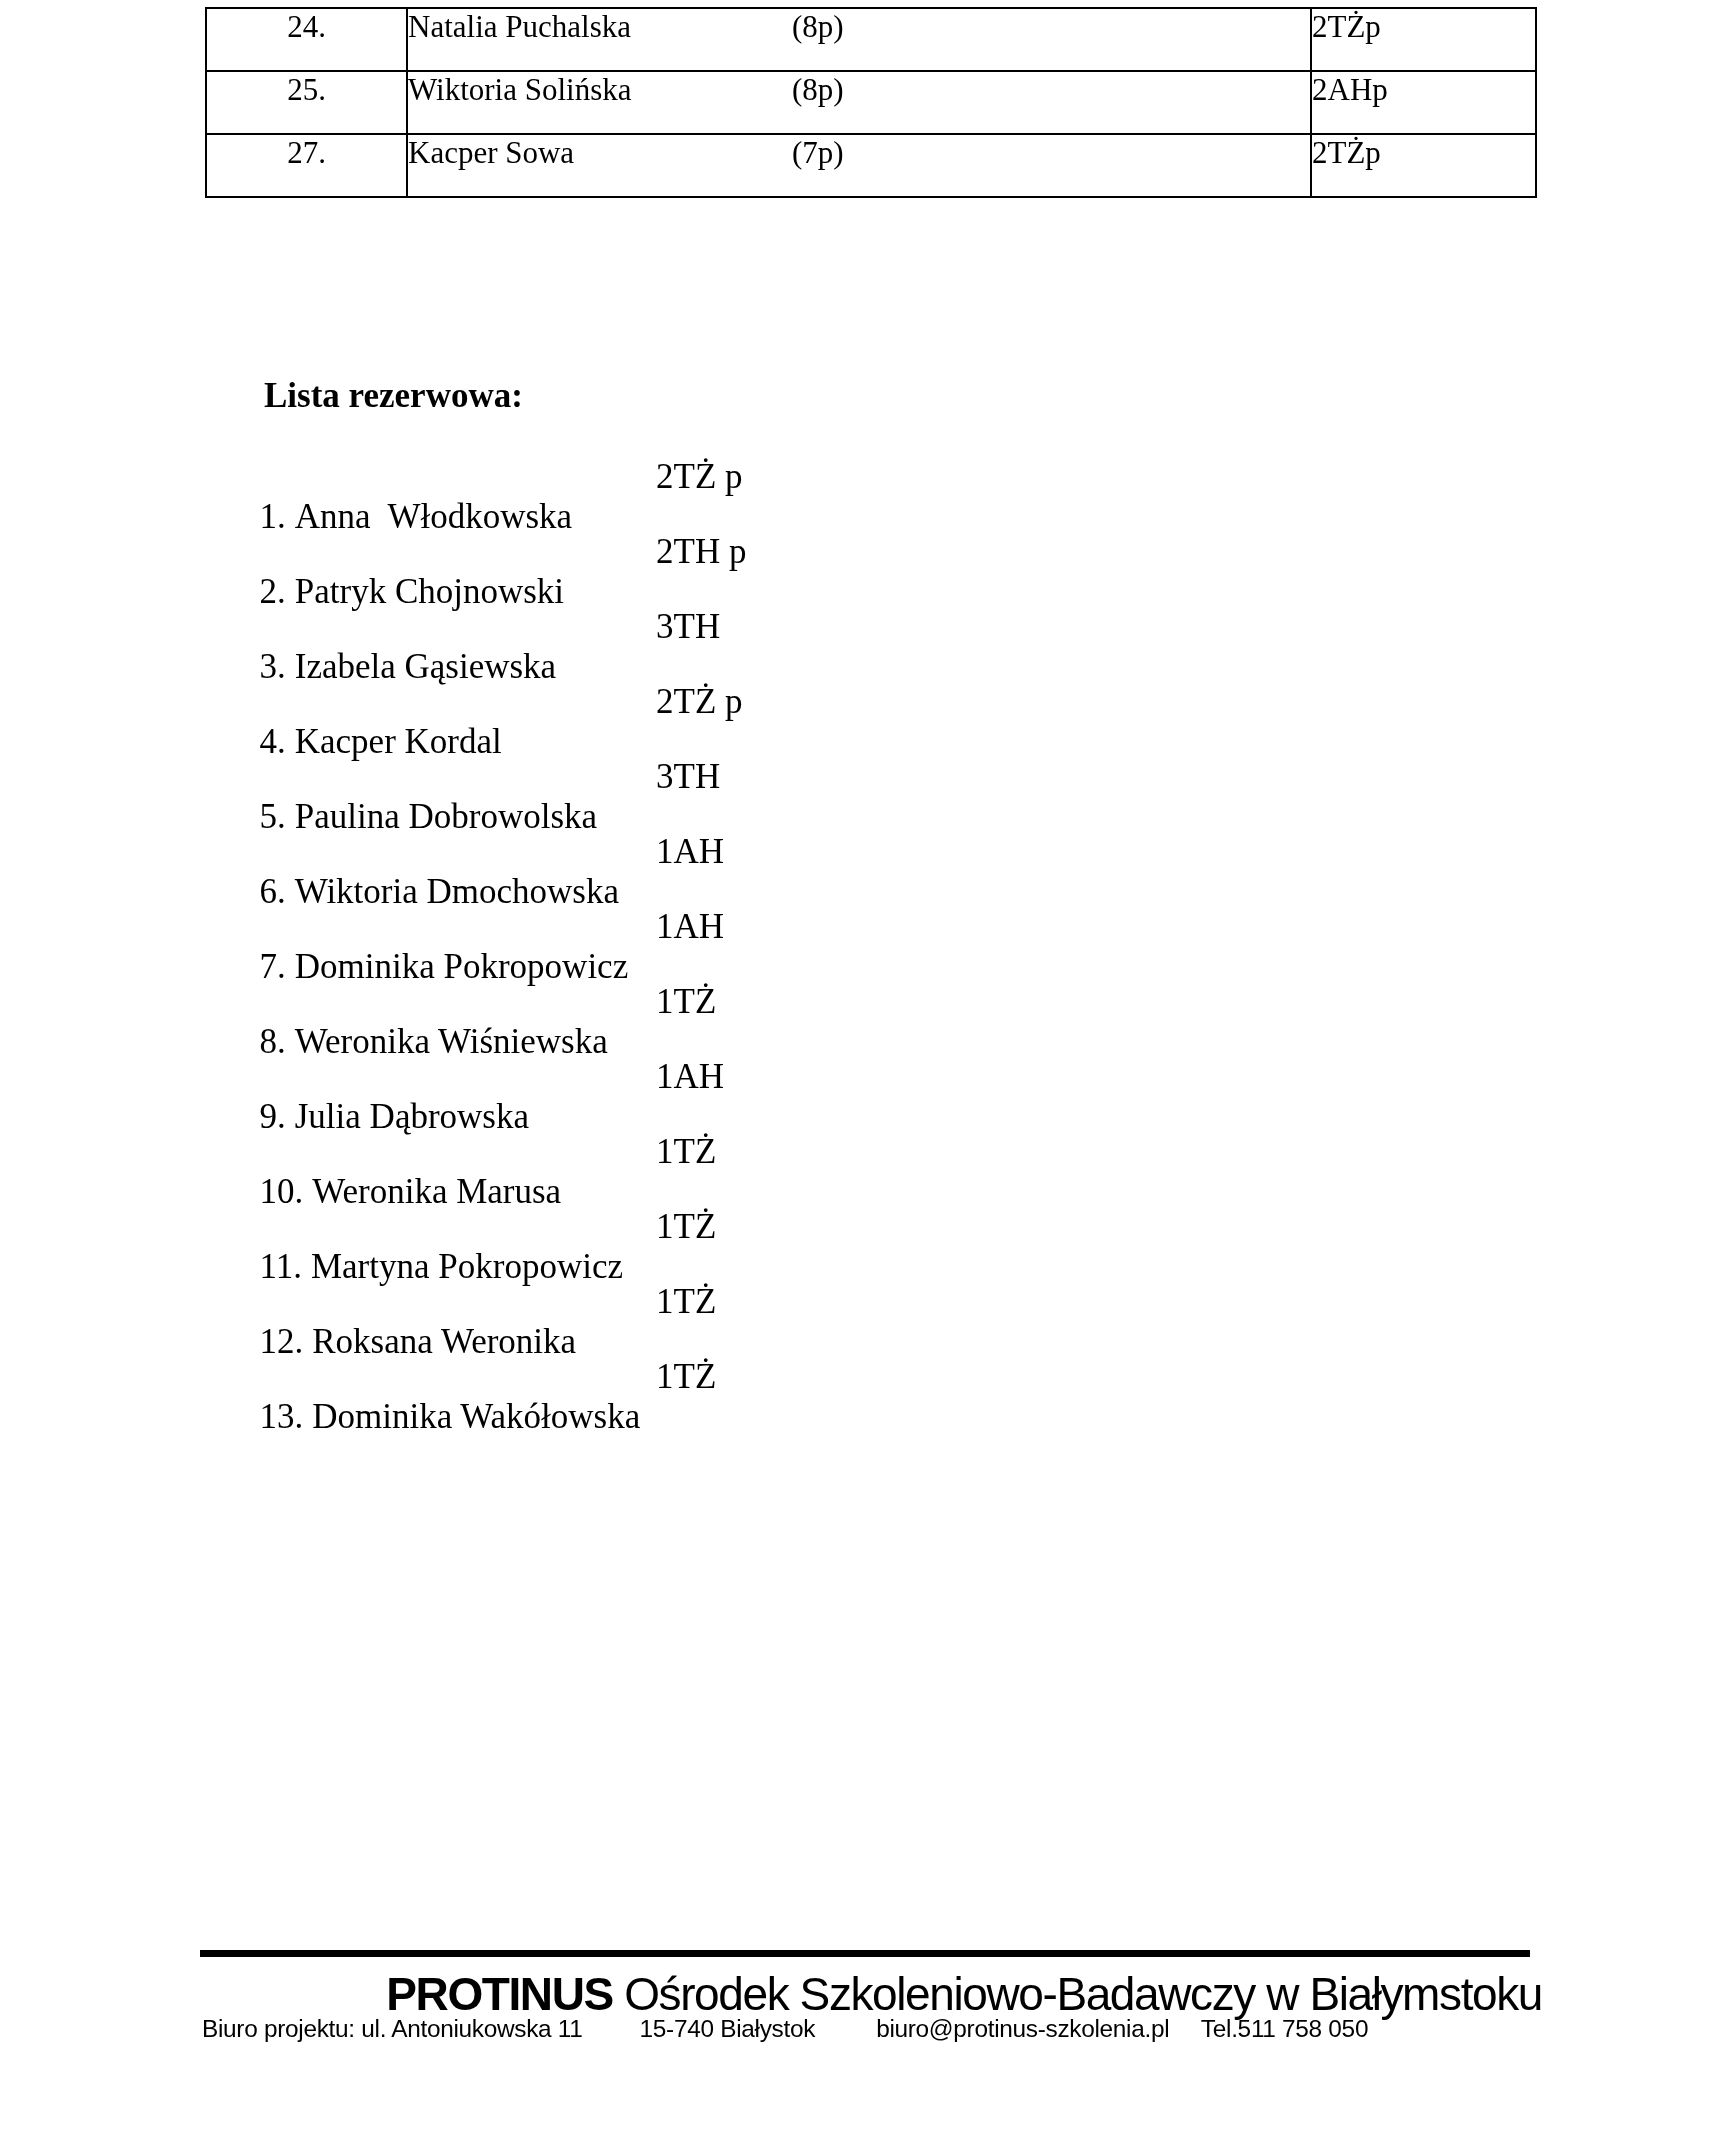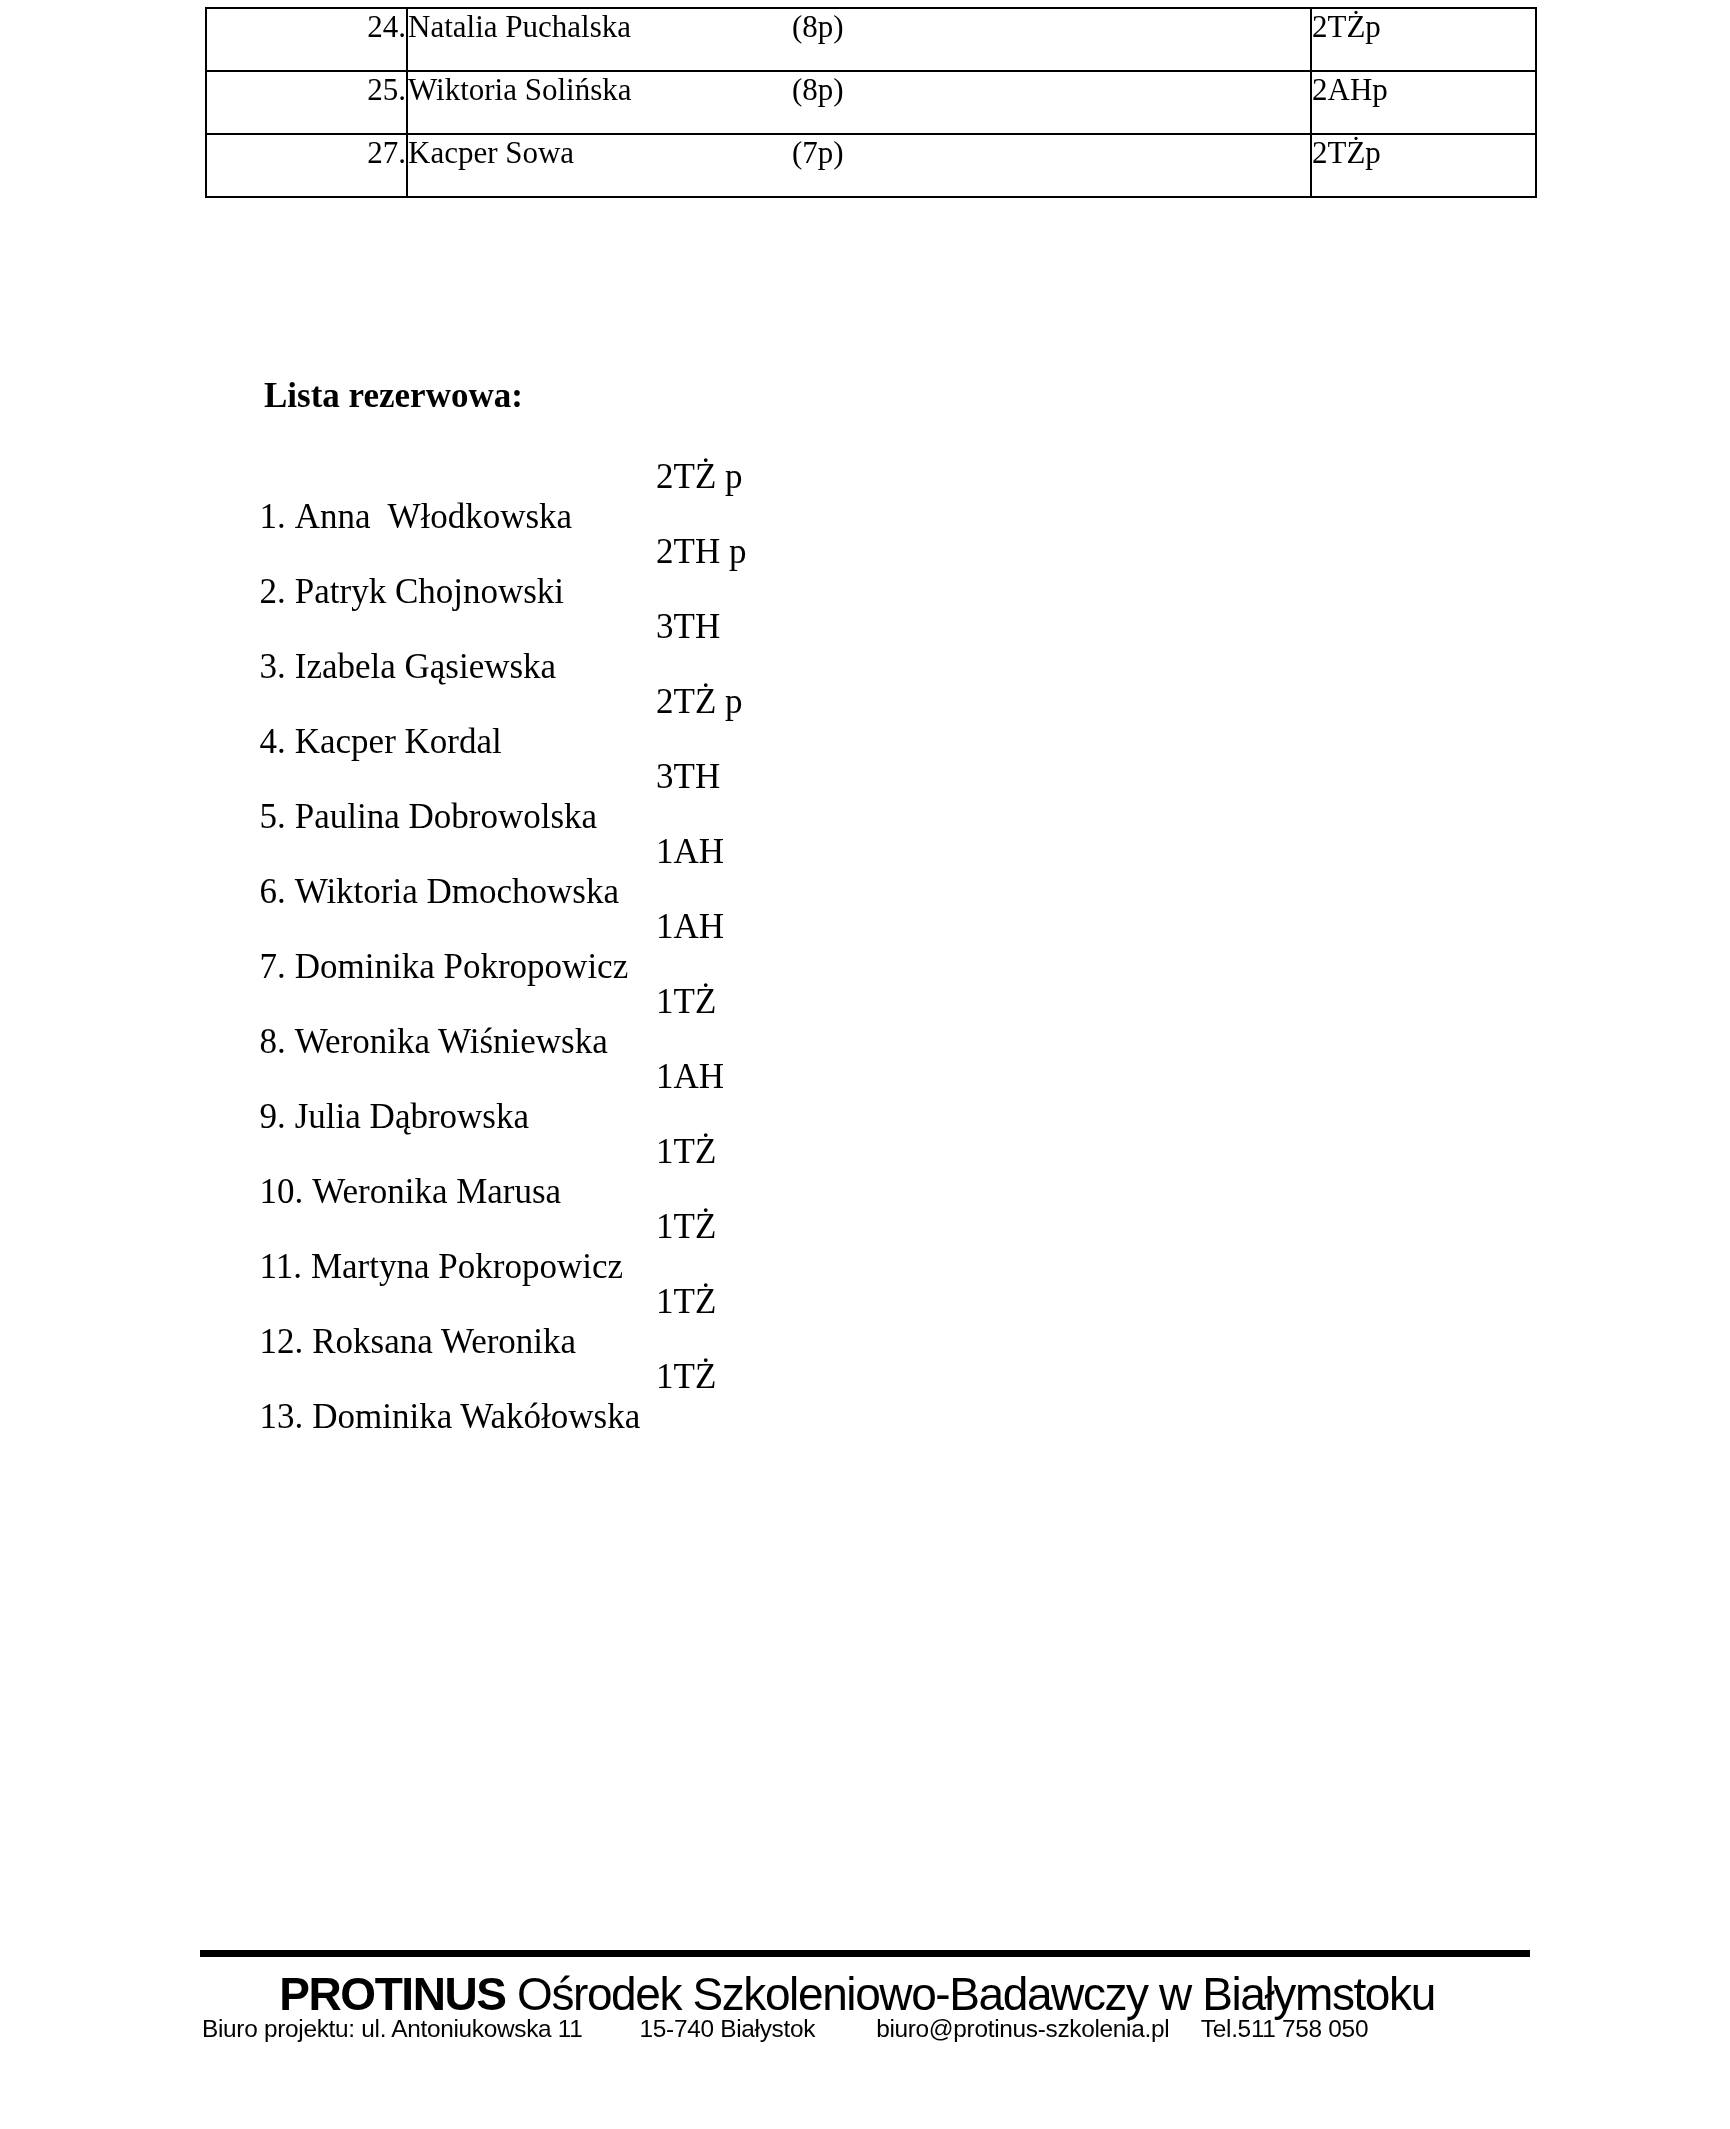--- a/index.html
+++ b/index.html
@@ -19,21 +19,21 @@
     table-layout:fixed;
   }
   table.toptable td{
     border:2.8px solid #000;
     height:61px;
     vertical-align:top;
     font-size:31px;
     line-height:1.15;
     padding:0;
   }
-  td.c-no{width:199px;text-align:right;padding-right:45px;}
+  td.c-no{width:199px;text-align:center;padding-right:45px;}
   td.c-name{width:902px;padding-left:12px;position:relative;}
   td.c-name .pts{position:absolute;left:384px;top:0;}
   td.c-cls{width:223px;padding-left:15.4px;}
   .nm{white-space:pre;}
 
   
   .reserve-heading{
     position:absolute;left:264px;top:378px;
     margin:0;
     font-size:35px;font-weight:bold;line-height:1;
@@ -54,22 +54,22 @@
     position:absolute;left:449px;top:0;
     white-space:pre;
   }
 
   
   .footer-rule{
     position:absolute;left:200px;top:1950px;
     width:1330px;height:7px;background:#000;
   }
   .f-title{
-    position:absolute;left:192px;top:1971px;width:1330px;
-    text-align:center;
+    position:absolute;left:212px;top:1971px;width:1330px;
+    text-align:right;
     font-family:"Liberation Sans", sans-serif;
     font-size:46px;line-height:1;
     letter-spacing:-1.4px;
     white-space:nowrap;
   }
   .f-title .brand{font-weight:bold;}
   .f-sub{
     position:absolute;left:202px;top:2017px;
     font-family:"Liberation Sans", sans-serif;
     font-size:24.4px;line-height:1;

